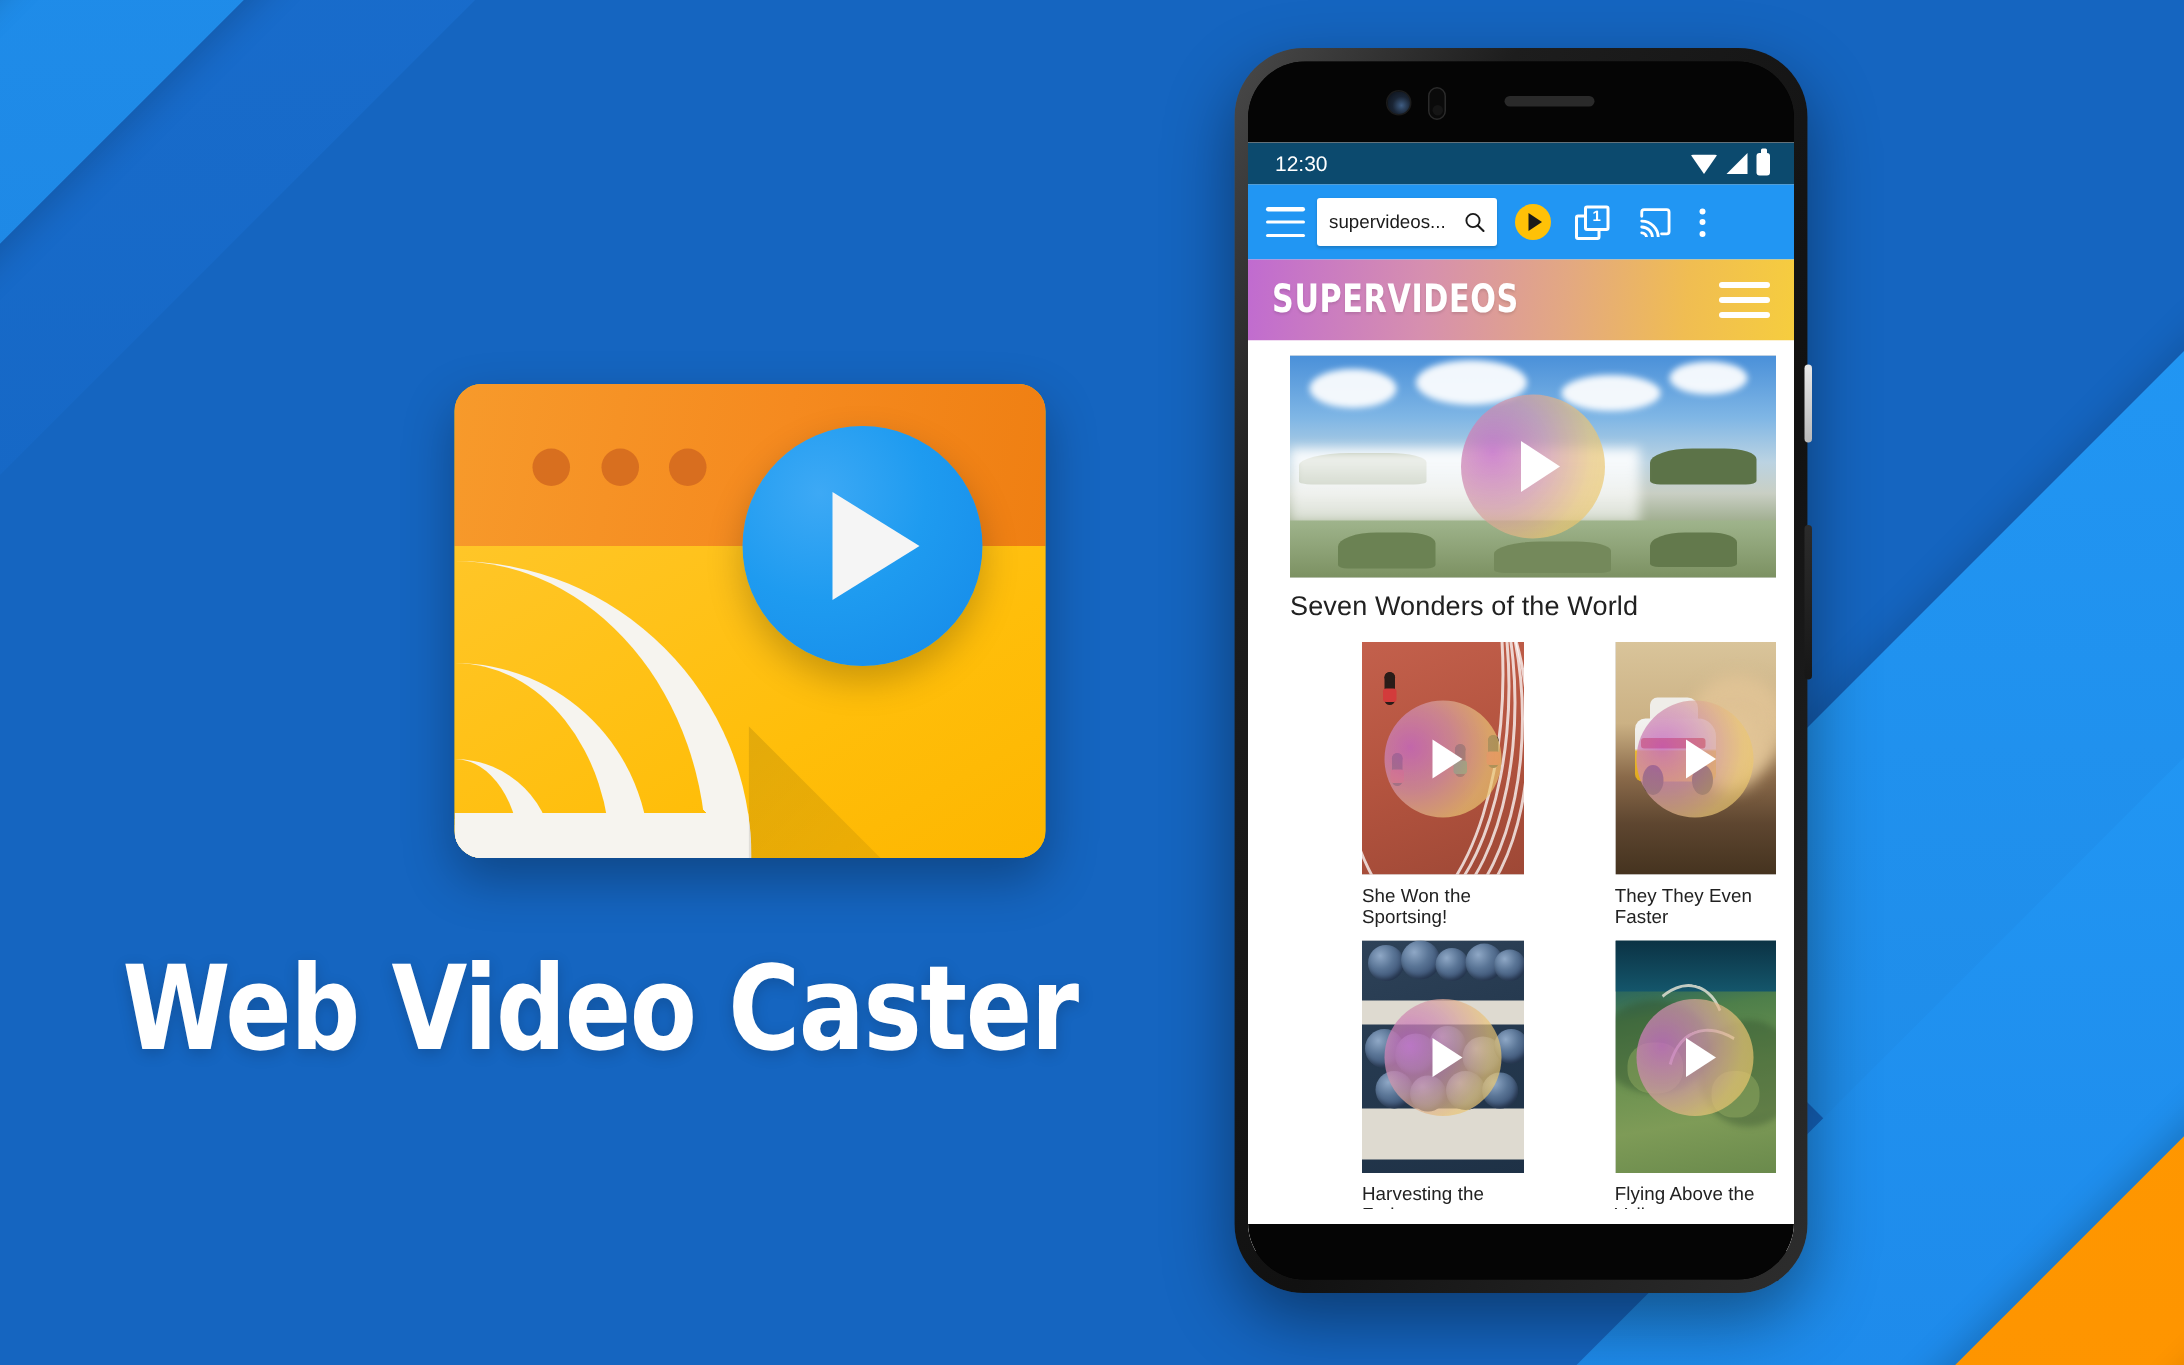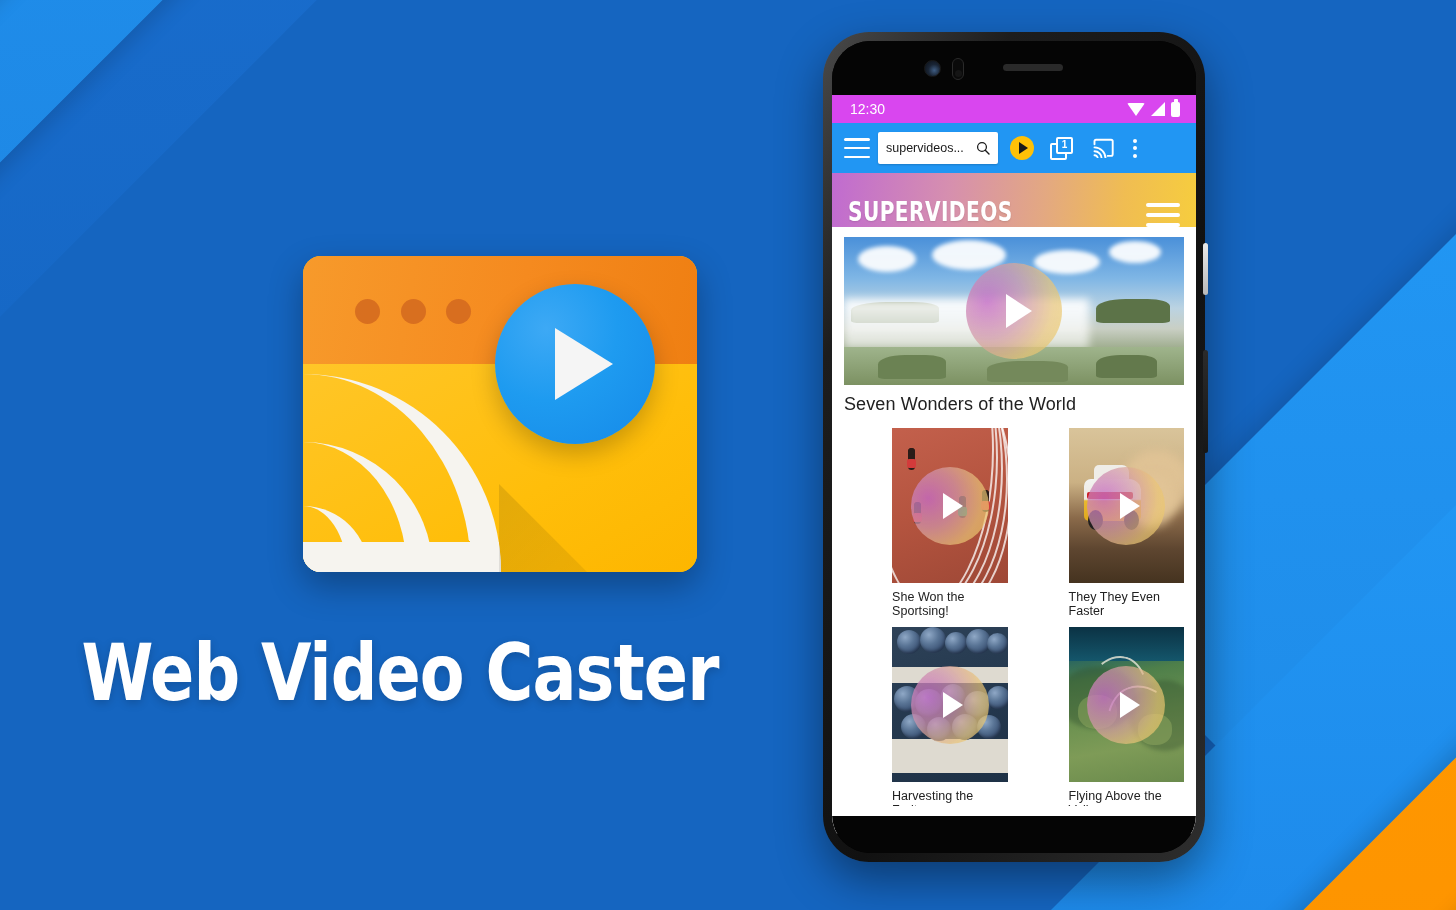--- a/index.html
+++ b/index.html
@@ -191,21 +191,21 @@
   }
 
   
   #screen {
     position: absolute; left: 0; top: 54px;
     width: 100%; height: 739px;
     background: #FFFFFF;
     overflow: hidden;
   }
   #status-bar {
-    height: 28px; background: #d946ef;
+    height: 28px; background: #0c4a6e;
     display: flex; align-items: center; justify-content: space-between;
     padding: 0 16px 0 18px;
   }
   #status-time {
     color: #fff; font-size: 14px; font-weight: 500;
     font-family: "Liberation Sans", sans-serif;
   }
   #status-icons { display: flex; align-items: center; gap: 6px; }
   .ico-wifi {
     width: 0; height: 0;
@@ -277,35 +277,35 @@
   .overflow-btn {
     width: 4px; display:flex; flex-direction:column; gap:3.5px; flex:0 0 auto;
     margin-left: 2px;
   }
   .overflow-btn i { display:block; width:4px; height:4px; background:#fff; border-radius:50%; }
 
   
   #site-header {
     height: 54px;
     background: linear-gradient(95deg,#C06BD0 0%,#D68FAF 32%,#E3A882 58%,#F0BD52 80%,#F6CD3E 100%);
-    display:flex; align-items:flex-end; justify-content:space-between;
+    display:flex; align-items:center; justify-content:space-between;
     padding: 0 16px 0 16px;
   }
   #site-title {
     color:#fff; font-weight:700; font-size:26px;
     letter-spacing:.5px; transform: scaleX(0.86); transform-origin: left center;
     font-family: "DejaVu Sans Condensed","Liberation Sans",sans-serif;
     text-shadow: 0 1px 2px rgba(0,0,0,.12);
     white-space: nowrap;
   }
   #site-menu { width: 34px; display:flex; flex-direction:column; gap:6px; }
   #site-menu span { display:block; height:4px; background:#fff; border-radius:2px; }
 
   
-  #content { padding: 10px 12px 0 12px; background:#fff; }
+  #content { padding: 10px 12px 0 28px; background:#fff; }
 
   .video-card { position: relative; }
   .thumb {
     position: relative; width: 100%; overflow: hidden; background:#ccc;
   }
   .thumb.hero { height: 148px; }
   .thumb.small { height: 155px; }
   .play-overlay {
     position:absolute; left:50%; top:50%; transform: translate(-50%,-50%);
     border-radius:50%;

